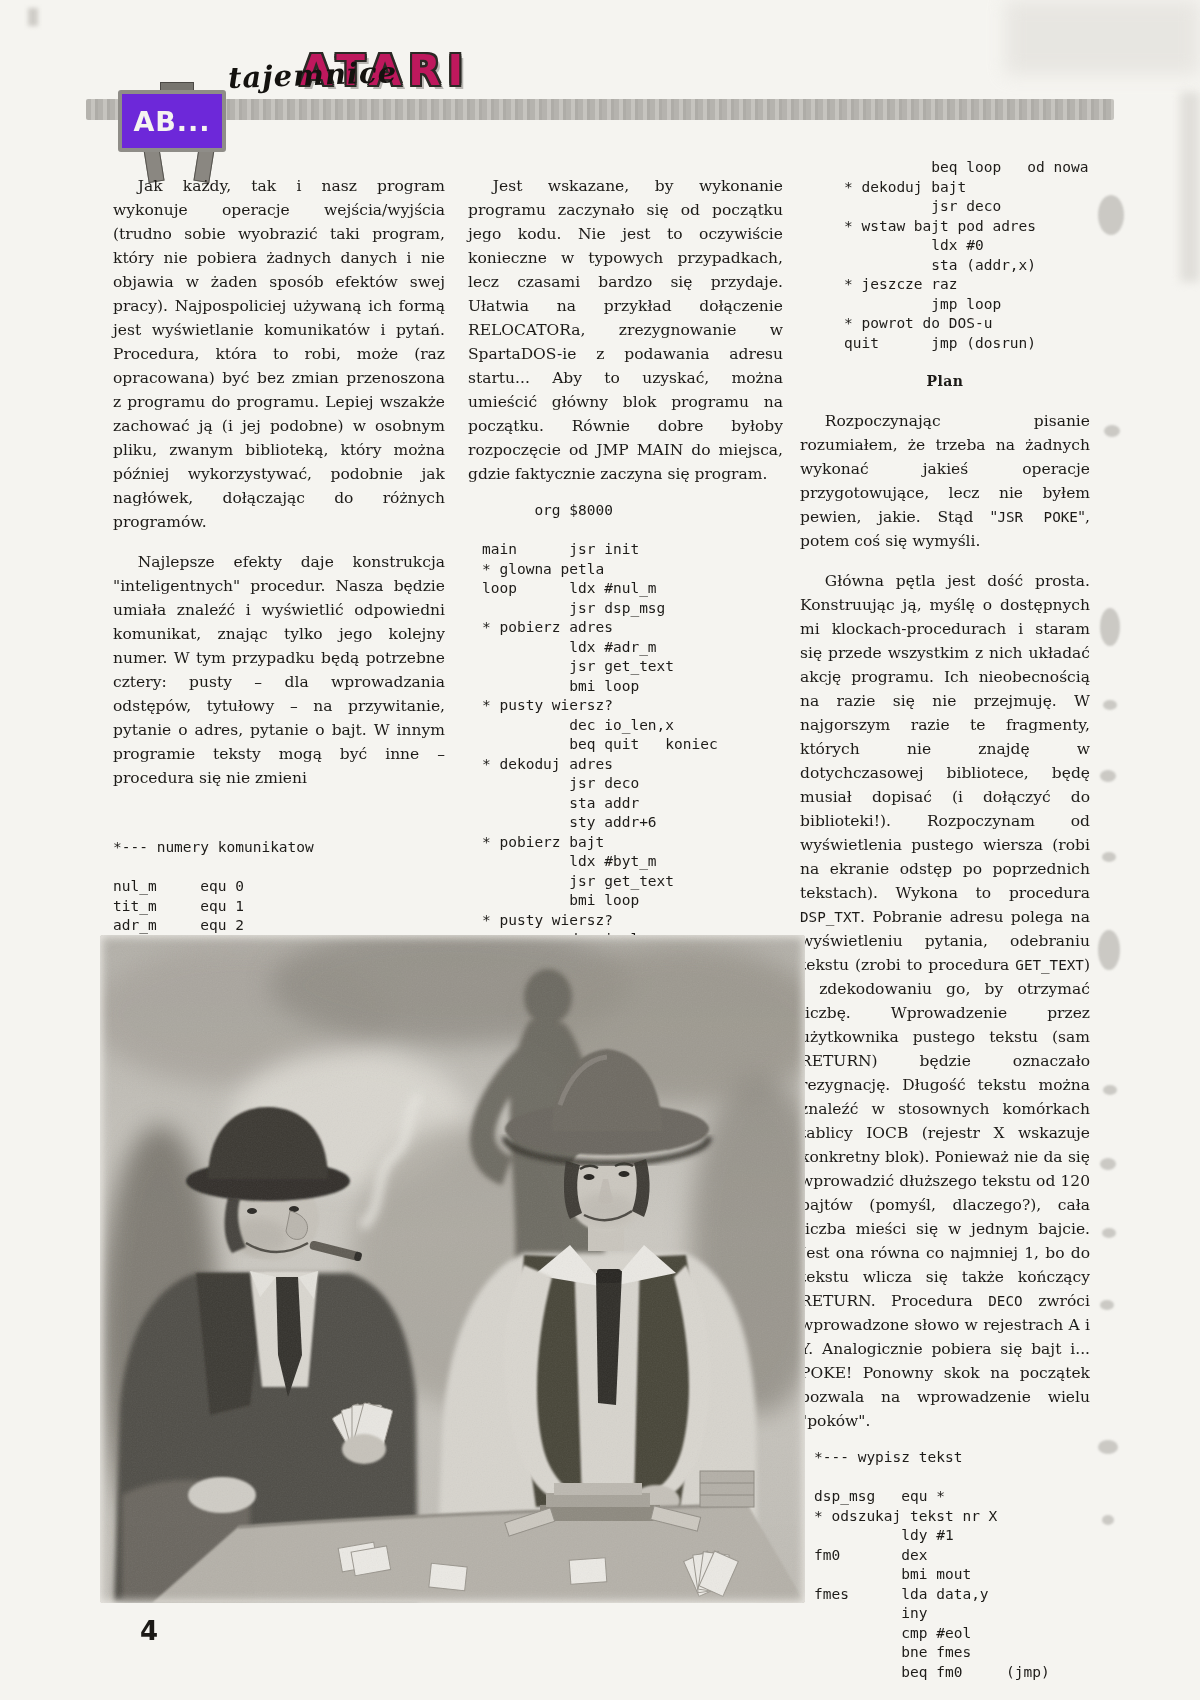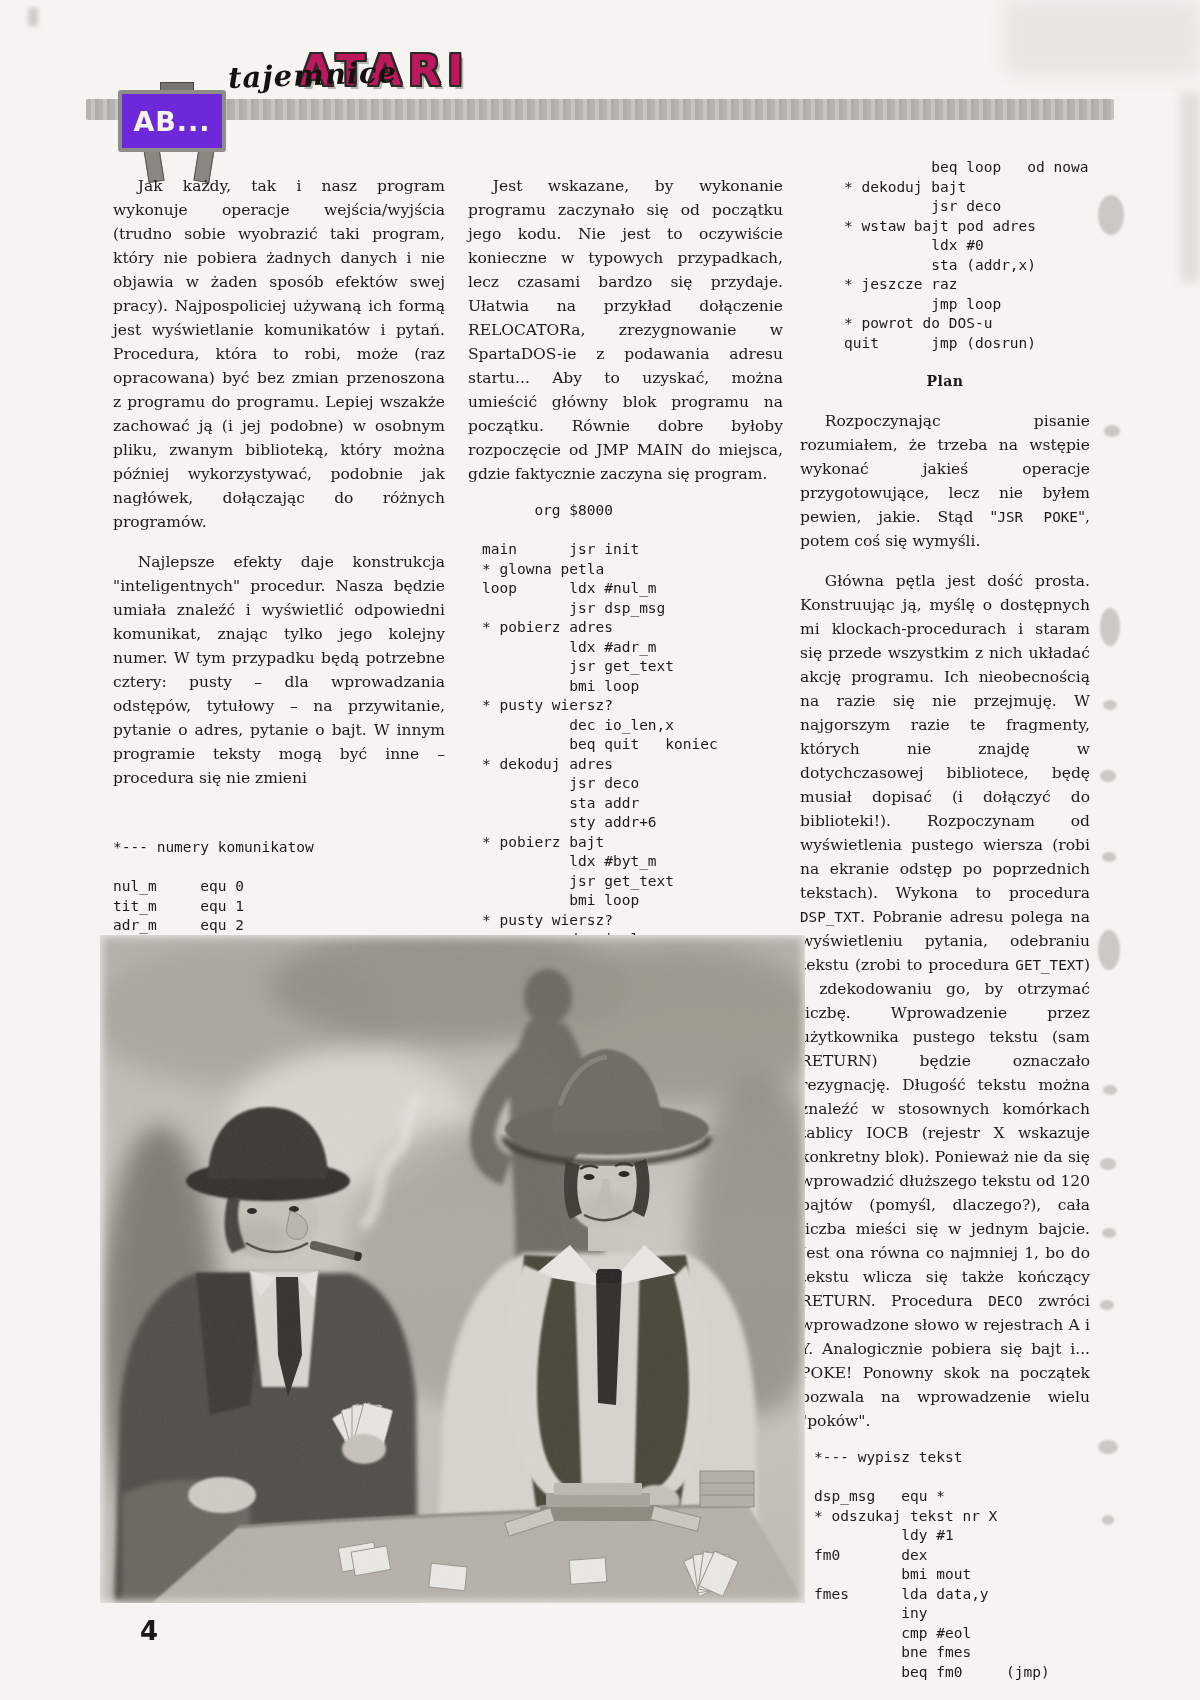--- a/index.html
+++ b/index.html
@@ -152,21 +152,21 @@
 * dekoduj bajt
           jsr deco
 * wstaw bajt pod adres
           ldx #0
           sta (addr,x)
 * jeszcze raz
           jmp loop
 * powrot do DOS-u
 quit      jmp (dosrun)</pre>
     <div class="plan-heading">Plan</div>
-    <p class="body"><span>Rozpoczynając pisanie rozumiałem, że trzeba na wstępie wykonać jakieś operacje przygotowujące, lecz nie byłem pewien, jakie. Stąd "</span><span class="mono">JSR POKE</span><span>", potem coś się wymyśli.</span></p>
+    <p class="body"><span>Rozpoczynając pisanie rozumiałem, że trzeba na żadnych wykonać jakieś operacje przygotowujące, lecz nie byłem pewien, jakie. Stąd "</span><span class="mono">JSR POKE</span><span>", potem coś się wymyśli.</span></p>
     <p class="body"><span>Główna pętla jest dość prosta. Konstruując ją, myślę o dostępnych mi klockach-procedurach i staram się przede wszystkim z nich układać akcję programu. Ich nieobecnością na razie się nie przejmuję. W najgorszym razie te fragmenty, których nie znajdę w dotychczasowej bibliotece, będę musiał dopisać (i dołączyć do biblioteki!). Rozpoczynam od wyświetlenia pustego wiersza (robi na ekranie odstęp po poprzednich tekstach). Wykona to procedura </span><span class="mono">DSP_TXT</span><span>. Pobranie adresu polega na wyświetleniu pytania, odebraniu tekstu (zrobi to procedura </span><span class="mono">GET_TEXT</span><span>) i zdekodowaniu go, by otrzymać liczbę. Wprowadzenie przez użytkownika pustego tekstu (sam RETURN) będzie oznaczało rezygnację. Długość tekstu można znaleźć w stosownych komórkach tablicy IOCB (rejestr X wskazuje konkretny blok). Ponieważ nie da się wprowadzić dłuższego tekstu od 120 bajtów (pomyśl, dlaczego?), cała liczba mieści się w jednym bajcie. Jest ona równa co najmniej 1, bo do tekstu wlicza się także kończący RETURN. Procedura </span><span class="mono">DECO</span><span> zwróci wprowadzone słowo w rejestrach A i Y. Analogicznie pobiera się bajt i... POKE! Ponowny skok na początek pozwala na wprowadzenie wielu "poków".</span></p>
     <pre class="code">*--- wypisz tekst
 
 dsp_msg   equ *
 * odszukaj tekst nr X
           ldy #1
 fm0       dex
           bmi mout
 fmes      lda data,y
           iny

